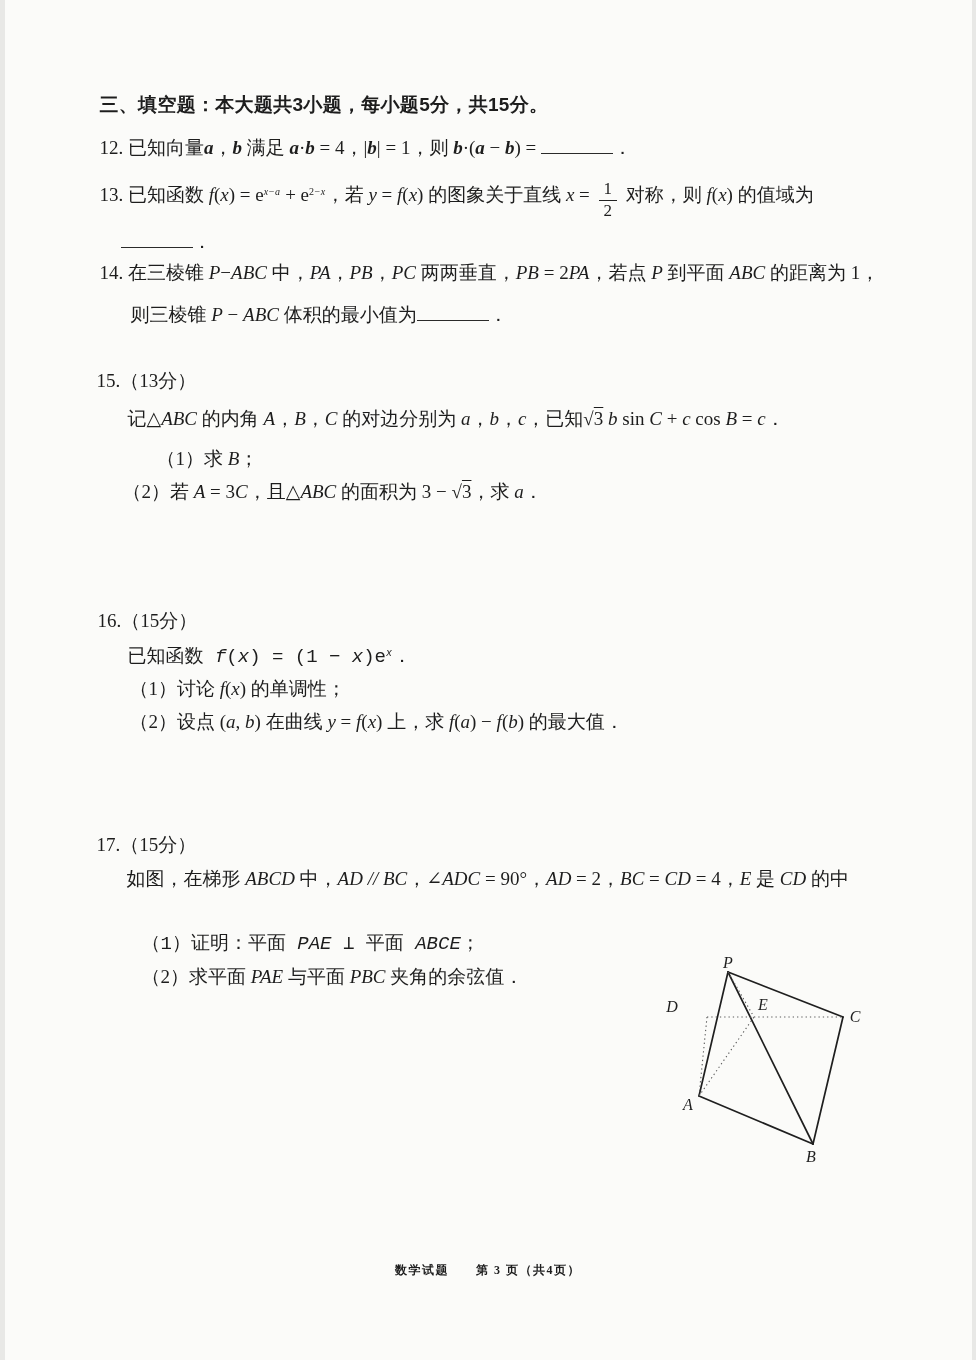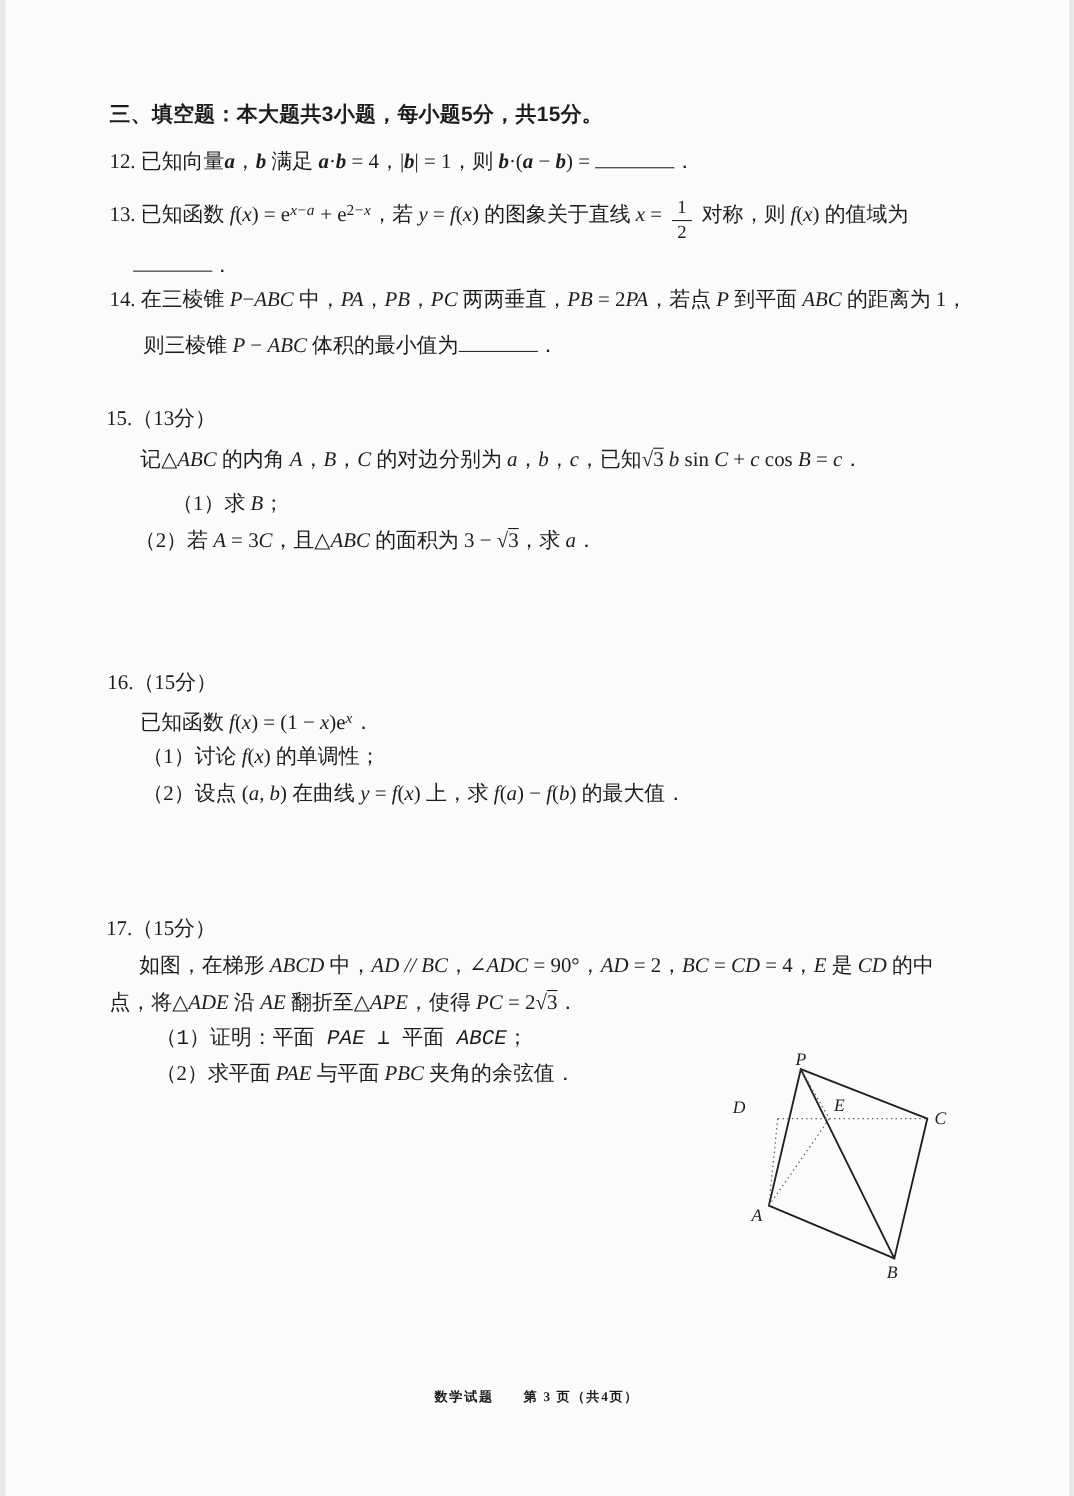--- a/index.html
+++ b/index.html
@@ -9,21 +9,21 @@
     font-family:"Liberation Serif","DejaVu Serif",serif;
     font-size:19px; overflow:hidden;
   }
   .line { position:absolute; white-space:nowrap; line-height:30px; }
   .hdr  {
     font-family:"Liberation Sans","DejaVu Sans",sans-serif;
     font-weight:700; letter-spacing:0.3px;
   }
   .line i { font-style:italic; }
   .line b i, .line i b { font-weight:700; }
-  sup { font-size:14px; vertical-align:6px; letter-spacing:0.5px; }
+  sup { font-size:10px; vertical-align:6px; letter-spacing:0.5px; }
   .blank {
     display:inline-block; width:72px; height:1em;
     border-bottom:1.4px solid #2a2a2a; vertical-align:baseline;
   }
   .frac {
     display:inline-block; vertical-align:-15px; text-align:center;
     line-height:1.1; font-size:17px; margin:0 4px;
   }
   .fn { display:block; border-bottom:1.3px solid #222; padding:0 5px 1px; }
   .fd { display:block; padding-top:1px; }
@@ -53,27 +53,26 @@
   <div class="line" style="left:95px;  top:258px;">14. 在三棱锥 <i>P</i>−<i>ABC</i> 中，<i>PA</i>，<i>PB</i>，<i>PC</i> 两两垂直，<i>PB</i> = 2<i>PA</i>，若点 <i>P</i> 到平面 <i>ABC</i> 的距离为 1，</div>
   <div class="line" style="left:115px; top:300px;margin-left:11px;">则三棱锥 <i>P</i> − <i>ABC</i> 体积的最小值为<span class="blank"></span>．</div>
 
 
   <div class="line" style="left:92px;  top:366px;">15.（13分）</div>
   <div class="line" style="left:123px; top:404px;">记△<i>ABC</i> 的内角 <i>A</i>，<i>B</i>，<i>C</i> 的对边分别为 <i>a</i>，<i>b</i>，<i>c</i>，已知<span class="sqrt">√<span class="ol">3</span></span> <i>b</i> sin <i>C</i> + <i>c</i> cos <i>B</i> = <i>c</i>．</div>
   <div class="line" style="left:118px; top:444px;margin-left:34px;">（1）求 <i>B</i>；</div>
   <div class="line" style="left:118px; top:477px;">（2）若 <i>A</i> = 3<i>C</i>，且△<i>ABC</i> 的面积为 3 − <span class="sqrt">√<span class="ol">3</span></span>，求 <i>a</i>．</div>
 
   <div class="line" style="left:93px;  top:606px;">16.（15分）</div>
-  <div class="line" style="left:123px; top:639px;">已知函数 <i>f</i>(<i>x</i>) = (1 − <i>x</i>)e<sup><i>x</i></sup>．</div>
+  <div class="line" style="left:123px; top:639px;font-family:Liberation Mono, monospace;">已知函数 <i>f</i>(<i>x</i>) = (1 − <i>x</i>)e<sup><i>x</i></sup>．</div>
   <div class="line" style="left:125px; top:674px;">（1）讨论 <i>f</i>(<i>x</i>) 的单调性；</div>
   <div class="line" style="left:125px; top:707px;">（2）设点 (<i>a</i>, <i>b</i>) 在曲线 <i>y</i> = <i>f</i>(<i>x</i>) 上，求 <i>f</i>(<i>a</i>) − <i>f</i>(<i>b</i>) 的最大值．</div>
 
   <div class="line" style="left:92px;  top:830px;">17.（15分）</div>
   <div class="line" style="left:122px; top:864px;">如图，在梯形 <i>ABCD</i> 中，<i>AD</i> <i>//</i> <i>BC</i>，∠<i>ADC</i> = 90°，<i>AD</i> = 2，<i>BC</i> = <i>CD</i> = 4，<i>E</i> 是 <i>CD</i> 的中</div>
-  <div class="line" style="left:95px;  top:897px;">点，将△<i>ADE</i> 沿 <i>AE</i> 翻折至△<i>APE</i>，使得 <i>PC</i> = 2<span class="sqrt">√<span class="ol">3</span></span>．</div>
   <div class="line" style="left:137px; top:929px;font-family:Liberation Mono, monospace;">（1）证明：平面 <i>PAE</i> ⊥ 平面 <i>ABCE</i>；</div>
   <div class="line" style="left:137px; top:962px;">（2）求平面 <i>PAE</i> 与平面 <i>PBC</i> 夹角的余弦值．</div>
 
   <svg class="fig" width="230" height="215" viewBox="0 0 230 215">
       <line x1="75" y1="16" x2="46" y2="140" class="solid"></line>
       <line x1="75" y1="16" x2="190" y2="61" class="solid"></line>
       <line x1="190" y1="61" x2="160" y2="188" class="solid"></line>
       <line x1="46" y1="140" x2="160" y2="188" class="solid"></line>
       <line x1="75" y1="16" x2="160" y2="188" class="solid"></line>
       <line x1="54" y1="61" x2="46" y2="140" class="dotted"></line>

